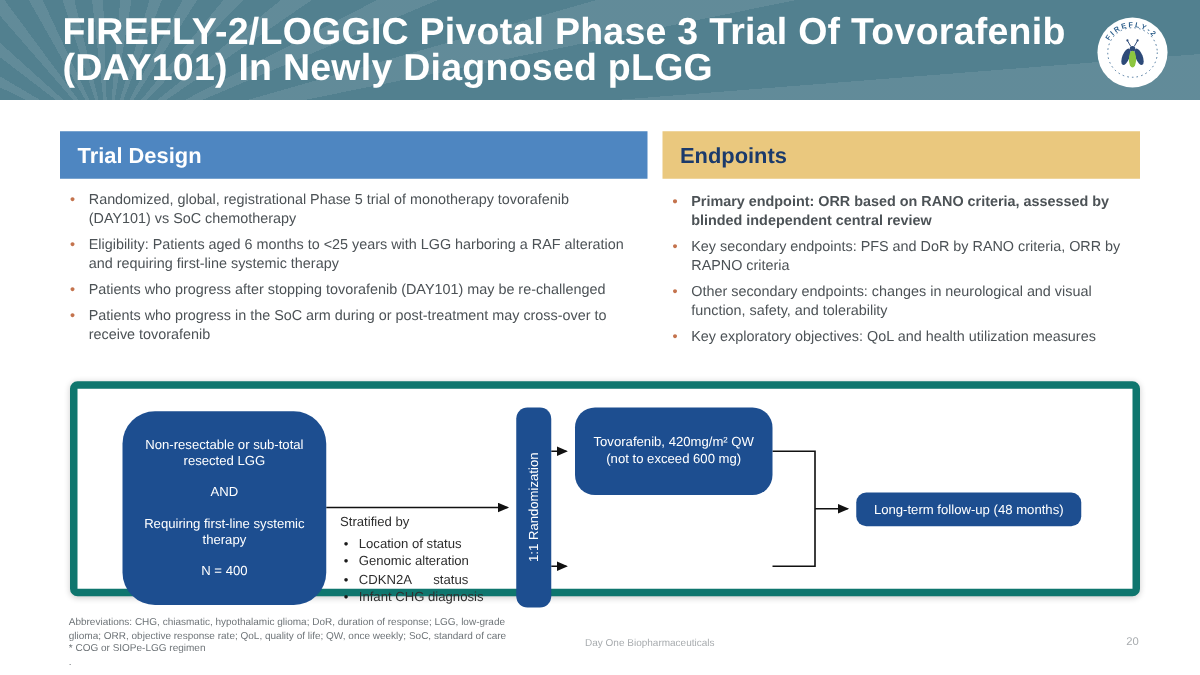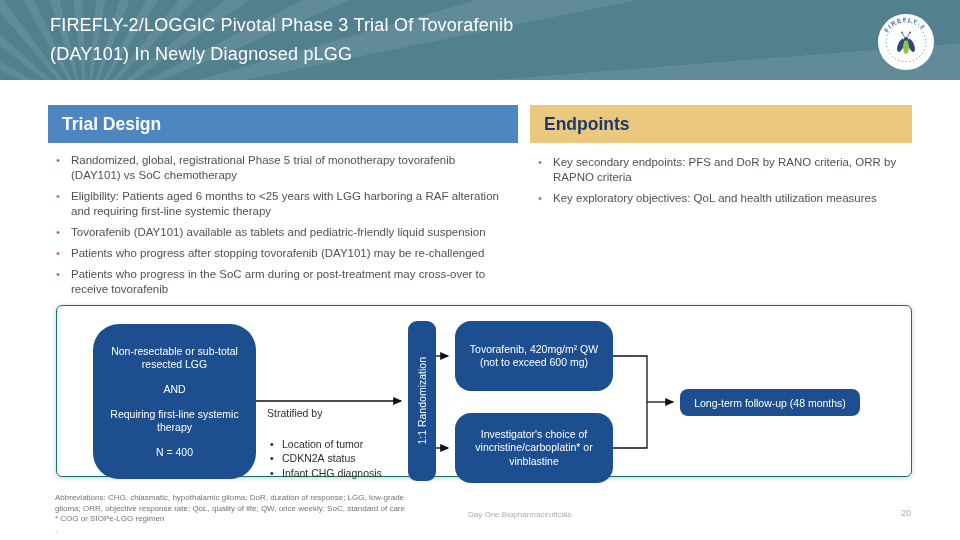--- a/index.html
+++ b/index.html
@@ -7,56 +7,56 @@
            font-family:"Liberation Sans", sans-serif; overflow:hidden; margin:0 auto; }
 
   
   .header { position:absolute; left:0; top:0; width:960px; height:80px;
             background-color:#52808F;
             background-image:
               repeating-conic-gradient(from 250deg at 9% 140%,
                 rgba(255,255,255,0.09) 0deg 4.5deg,
                 rgba(255,255,255,0) 4.5deg 11.5deg); }
   .title { position:absolute; left:50px; top:11px; color:#ffffff;
-           font-size:18px; font-weight:normal; line-height:29px; letter-spacing:0.2px; }
+           font-size:30px; font-weight:bold; line-height:29px; letter-spacing:0.2px; }
   .logo { position:absolute; left:877px; top:13px; width:58px; height:58px; }
 
   
   .section-head { position:absolute; top:105px; height:38px; display:flex; align-items:center;
                   padding-left:14px; box-sizing:border-box; font-size:17.5px; font-weight:bold; }
   .trial-head { left:48px; width:470px; background:#4E86C1; color:#ffffff; }
   .endpoints-head { left:530px; width:382px; background:#EAC87E; color:#1B3A6B; }
 
   
   .bullets { position:absolute; margin:0; padding:0; list-style:none;
              font-size:11.5px; line-height:15px; color:#4C5256; }
   .trial-list { left:50px; top:153px; width:450px; }
   .endpoints-list { left:532px; top:155px; width:378px; }
   .bullets li { position:relative; padding-left:21px; margin-bottom:6px; }
   .bullets li::before { content:"\2022"; position:absolute; left:6px; top:0; color:#C4734D; }
   .bullets li.bold { font-weight:bold; }
 
   
   .card { position:absolute; left:56px; top:305px; width:856px; height:172px;
-          background:#ffffff; border:1px solid #0f766e; border-radius:6px;
+          background:#ffffff; border:6px solid #0f766e; border-radius:6px;
           box-shadow:0 1px 5px rgba(0,0,0,0.20); box-sizing:border-box; }
   .dk { background:#1D4E90; color:#ffffff; }
   .patient-box { position:absolute; left:36px; top:18px; width:163px; height:155px;
                  border-radius:26px; font-size:10.5px; line-height:13px; text-align:center;
                  display:flex; flex-direction:column; justify-content:center; box-sizing:border-box;
                  padding:6px 12px; }
   .patient-box div { margin:6px 0; }
   .strat { position:absolute; left:210px; top:100px; width:152px;
            font-size:10.5px; line-height:14.5px; color:#2E2E2E; }
-  .strat-title { margin-bottom:16px; }
+  .strat-title { margin-bottom:2px; }
   .strat ul { margin:0; padding:0; list-style:none; }
   .strat li { position:relative; padding-left:15px; }
   .strat li::before { content:"\2022"; position:absolute; left:3px; top:0; color:#1a1a1a; }
   .italic { }
-  .strat .rest { margin-left:3px; }
+  .strat .rest { margin-left:17px; }
   .rand-bar { position:absolute; left:351px; top:15px; width:28px; height:160px;
               border-radius:9px; display:flex; align-items:center; justify-content:center; }
   .rand-bar span { writing-mode:vertical-rl; transform:rotate(180deg);
                    font-size:10.5px; white-space:nowrap; }
   .arm { position:absolute; left:398px; width:158px; height:70px; border-radius:16px;
          font-size:10.5px; line-height:13.5px; text-align:center;
          display:flex; flex-direction:column; justify-content:center; box-sizing:border-box;
          padding:4px 4px; }
   .arm1 { top:15px; }
   .arm2 { top:107px; }
@@ -106,27 +106,28 @@
   <div class="section-head endpoints-head">
     <span>Endpoints</span>
   </div>
   <div class="section-head trial-head">
     <span>Trial Design</span>
   </div>
 
   <ul class="bullets trial-list">
     <li>Randomized, global, registrational Phase 5 trial of monotherapy tovorafenib (DAY101) vs SoC chemotherapy</li>
     <li>Eligibility: Patients aged 6 months to &lt;25 years with LGG harboring a RAF alteration and requiring first-line systemic therapy</li>
-    <li>Tovorafenib (DAY101) available as tablets and pediatric-friendly liquid suspension</li>
     <li>Patients who progress after stopping tovorafenib (DAY101) may be re-challenged</li>
     <li>Patients who progress in the SoC arm during or post-treatment may cross-over to receive tovorafenib</li>
   </ul>
 
   <ul class="bullets endpoints-list">
+    <li class="bold">Primary endpoint: ORR based on RANO criteria, assessed by blinded independent central review</li>
     <li>Key secondary endpoints: PFS and DoR by RANO criteria, ORR by RAPNO criteria</li>
+    <li>Other secondary endpoints: changes in neurological and visual function, safety, and tolerability</li>
     <li>Key exploratory objectives: QoL and health utilization measures</li>
   </ul>
 
   <div class="card">
 
     <svg class="wires" viewBox="0 0 856 182">
       <defs>
         <marker id="ah" markerWidth="8" markerHeight="8" refX="6" refY="3" orient="auto">
           <path d="M0,0 L7,3 L0,6 z" fill="#111111"></path>
         </marker>
@@ -141,38 +142,36 @@
     <div class="patient-box dk">
       <div>Non-resectable or sub-total resected LGG</div>
       <div>AND</div>
       <div>Requiring first-line systemic therapy</div>
       <div>N = 400</div>
     </div>
 
     <div class="strat">
       <div class="strat-title">Stratified by</div>
       <ul>
-        <li>Location of tumor</li>
+        <li>Location of status</li>
+        <li>Genomic alteration</li>
         <li><span class="italic">CDKN2A</span><span class="rest">status</span></li>
         <li>Infant CHG diagnosis</li>
       </ul>
     </div>
 
     <div class="rand-bar dk">
       <span>1:1 Randomization</span>
     </div>
 
     <div class="arm arm1 dk">
       <div>Tovorafenib, 420mg/m² QW</div>
       <div>(not to exceed 600 mg)</div>
     </div>
 
-    <div class="arm arm2 dk">
-      <div>Investigator's choice of vincristine/carboplatin* or vinblastine</div>
-    </div>
 
     <div class="follow dk">Long-term follow-up (48 months)</div>
   </div>
 
   <div class="footnotes">
     <div>Abbreviations: CHG, chiasmatic, hypothalamic glioma; DoR, duration of response; LGG, low-grade glioma; ORR, objective response rate; QoL, quality of life; QW, once weekly; SoC, standard of care</div>
     <div>* COG or SIOPe-LGG regimen</div>
     <div>.</div>
   </div>
 

